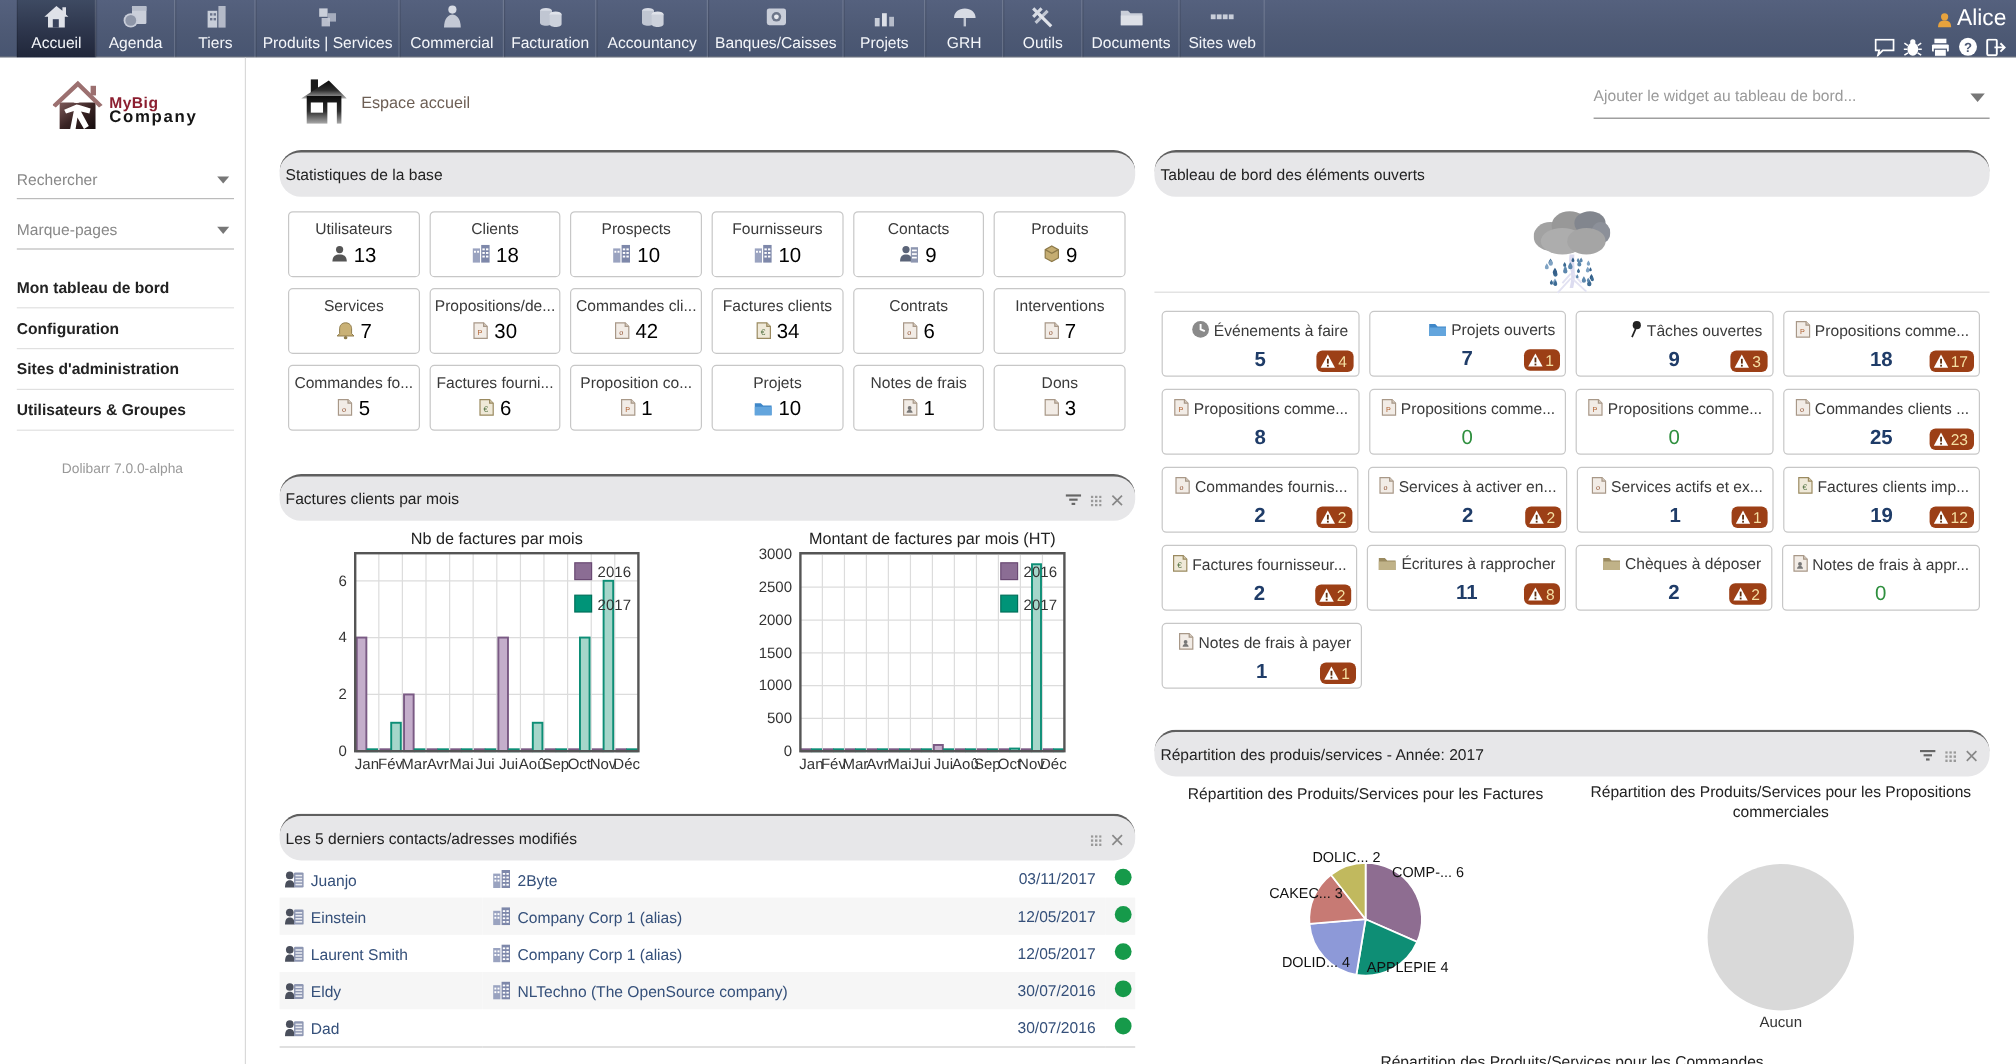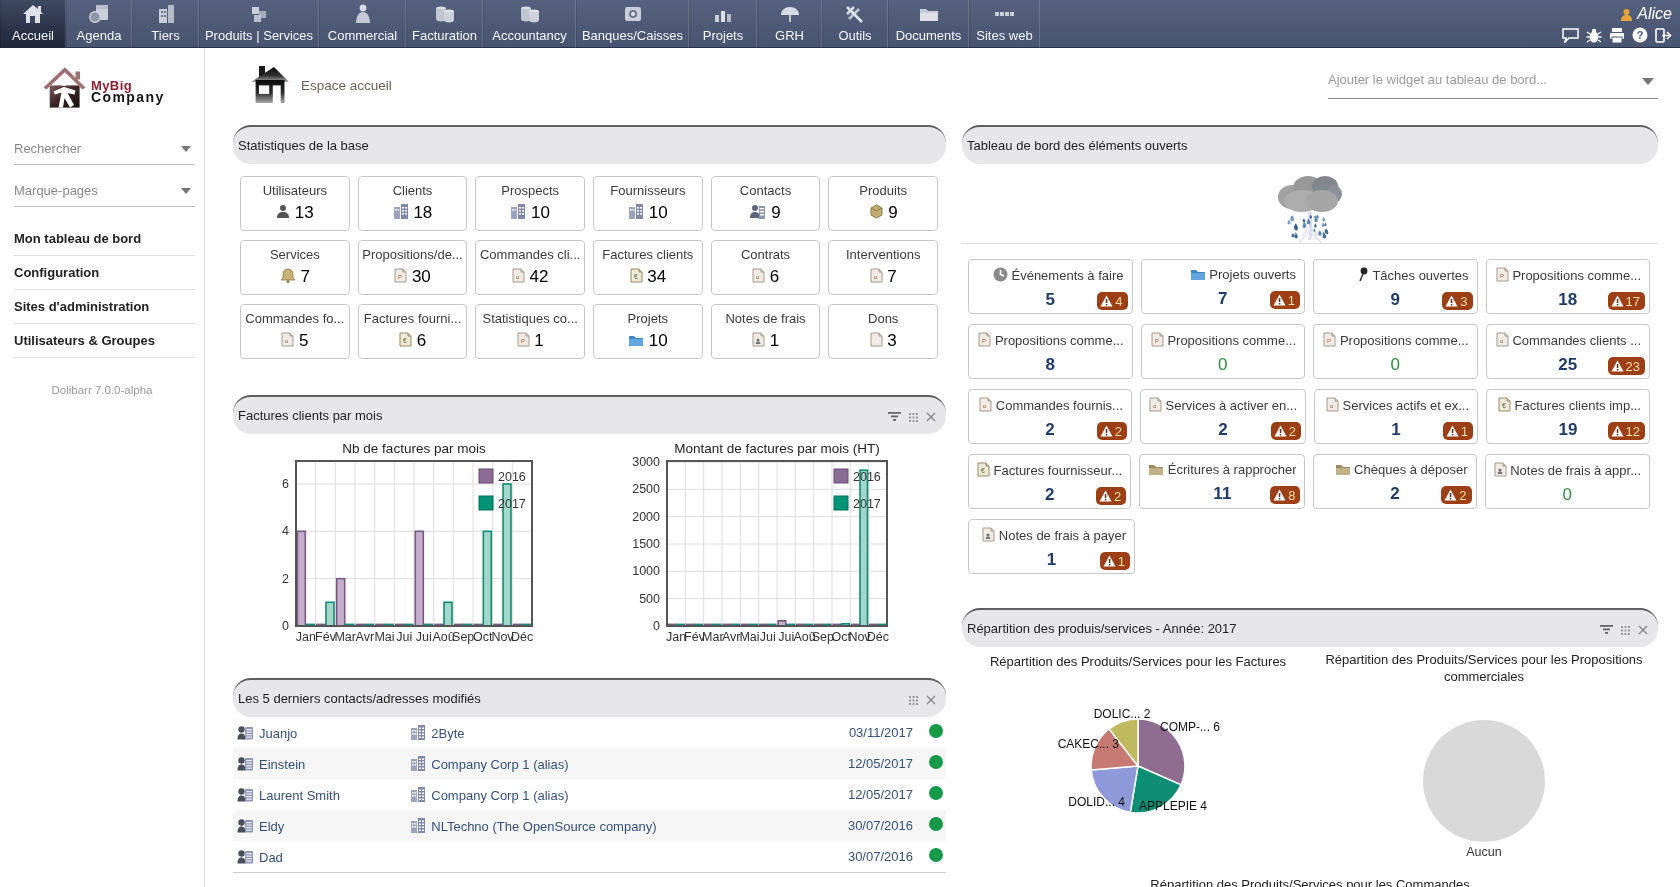--- a/index.html
+++ b/index.html
@@ -3,29 +3,29 @@
 <meta charset="utf-8">
 <style>
 * { margin:0; padding:0; box-sizing:border-box; }
 html,body { width:1680px; height:887px; overflow:hidden; background:#fff;
   font-family:"Liberation Sans", sans-serif; }
 
 
 #topbar { position:absolute; left:0; top:0; width:1680px; height:48px;
   background:linear-gradient(to bottom,#55617e 0%,#4d5974 60%,#485571 100%);
   border-bottom:1px solid #263048; }
-.tmenu { display:flex; height:48px; }
+.tmenu { display:flex; height:48px;padding-left:14px; }
 .tmenu .titem { position:relative; height:48px; color:#f4f6fa; white-space:nowrap; flex:0 0 auto;
   font-size:13px; text-align:center; display:flex; flex-direction:column;
   align-items:center; justify-content:flex-end; padding-bottom:5px;
   border-right:1px solid rgba(255,255,255,0.15); border-left:1px solid rgba(0,0,0,0.12); }
 .tmenu .titem.active { background:linear-gradient(to bottom,#3e4a62 0%,#2b3349 60%,#20273a 100%); }
 .tmenu .ticon { height:24px; margin-bottom:2px; display:flex; align-items:center; justify-content:center; }
 #topright { position:absolute; right:8px; top:0; height:48px; color:#fff; text-align:right; }
-#login { font-size:16px; color:#fff; margin-top:5px;font-style:italic; }
+#login { font-size:19px; color:#fff; margin-top:5px; }
 #topicons { margin-top:4px; display:flex; gap:7px; align-items:center; justify-content:flex-end; }
 
 
 #sidebar { position:absolute; left:0; top:48px; width:205px; height:839px;
   background:#fff; border-right:1px solid #d9d9d9; }
 #logo { text-align:left; padding-left:44px; margin-top:12px; }
 .sselect { margin:0 9px 0 14px; border-bottom:1px solid #bbb; color:#888; font-size:13px;
   padding:6px 0 8px 0; position:relative; }
 .sselect .caret { position:absolute; right:4px; top:11px; width:0; height:0;
   border-left:5px solid transparent; border-right:5px solid transparent; border-top:6px solid #777; }
@@ -398,21 +398,21 @@
           </div>
         <div class="statbox">
             <div class="t">Factures fourni...</div>
             <div class="n"><svg class="si" width="13" height="15" viewBox="0 0 13 15">
                 <path d="M1 1 L9 1 L12 4 L12 14 L1 14 Z" fill="#efe9d8" stroke="#9a8a60" stroke-width="1"></path>
                 <path d="M9 1 L9 4 L12 4" fill="#d8cdb0" stroke="#9a8a60" stroke-width="1"></path>
                 <text x="4" y="11" font-size="7" fill="#507040">€</text>
               </svg> 6</div>
           </div>
         <div class="statbox">
-            <div class="t">Statistiques co...</div>
+            <div class="t">Proposition co...</div>
             <div class="n"><svg class="si" width="13" height="15" viewBox="0 0 13 15">
                 <path d="M1 1 L9 1 L12 4 L12 14 L1 14 Z" fill="#f2ece6" stroke="#a89888" stroke-width="1"></path>
                 <path d="M9 1 L9 4 L12 4" fill="#d8cdc0" stroke="#a89888" stroke-width="1"></path>
                 <text x="4" y="11" font-size="6" fill="#b06030">P</text>
               </svg> 1</div>
           </div>
         <div class="statbox">
             <div class="t">Projets</div>
             <div class="n"><svg class="si" width="16" height="14" viewBox="0 0 16 14">
                 <path d="M1 3 L6 3 L8 5 L15 5 L15 13 L1 13 Z" fill="#3f87c8"></path>

